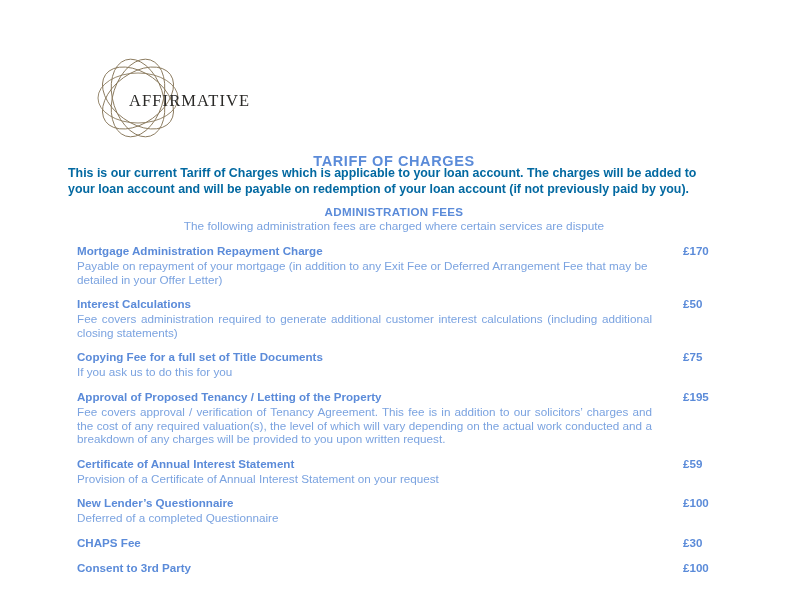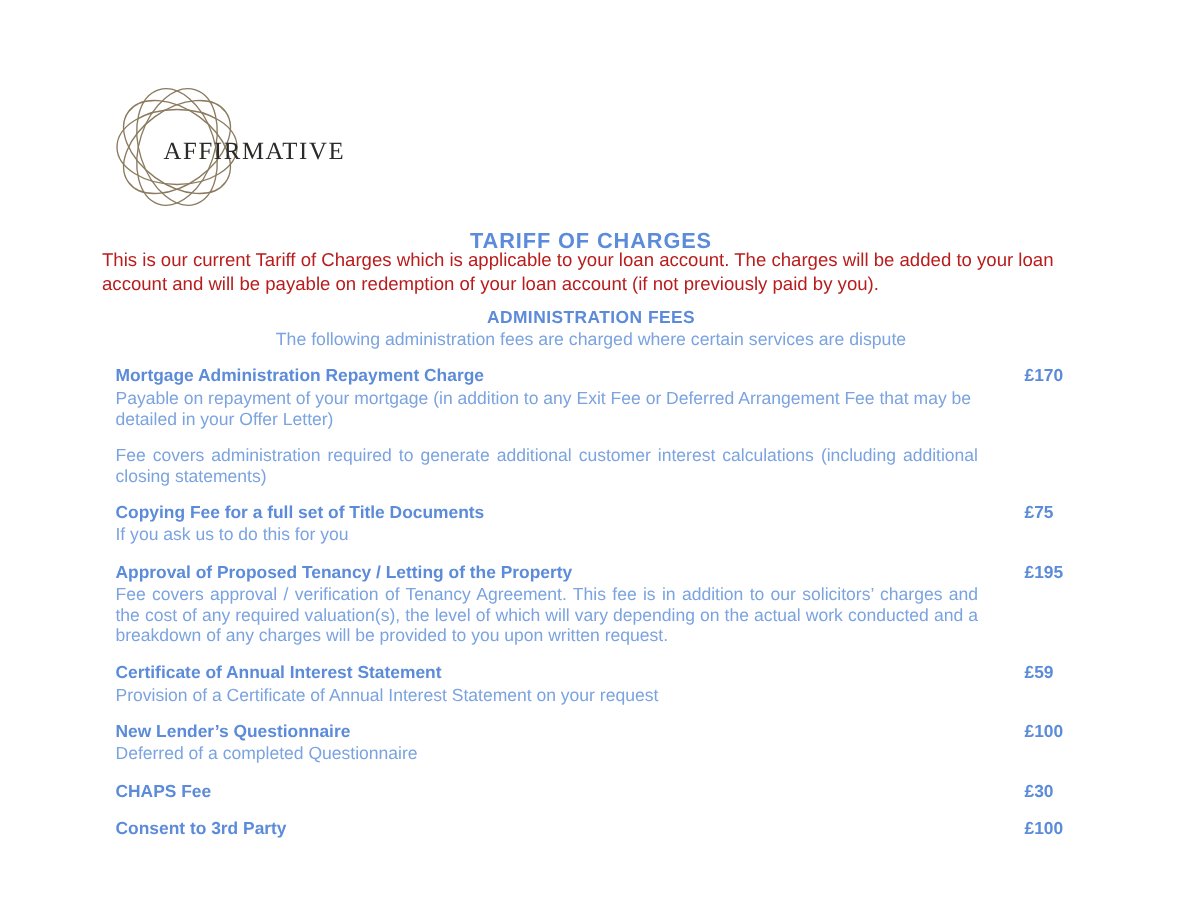--- a/index.html
+++ b/index.html
@@ -19,21 +19,21 @@
     position: relative;
     width: 788px;
     height: 602px;
     background: #ffffff;
     overflow: hidden;
   }
 
   
   .logo-block {
     position: absolute;
-    left: 72px;
+    left: 92px;
     top: 52px;
     width: 240px;
     height: 92px;
   }
   .logo-mark {
     position: absolute;
     left: 0px;
     top: 0px;
     width: 92px;
     height: 92px;
@@ -65,22 +65,22 @@
   }
 
   .intro {
     position: absolute;
     left: 68px;
     top: 165px;
     width: 652px;
     text-align: left;
     font-size: 12.4px;
     line-height: 16px;
-    font-weight: normal;
-    color: #b91c1c;
+    font-weight: bold;
+    color: #0369a1;
   }
 
   .section-title {
     position: absolute;
     left: 0;
     top: 205px;
     width: 788px;
     text-align: center;
     font-size: 11.6px;
     font-weight: bold;
@@ -172,20 +172,24 @@
 
   <div class="fee-list" id="fee-list">
       <div class="fee-item">
         <div class="fee-head">
           <div class="fee-name">Mortgage Administration Repayment Charge</div>
           <div class="fee-price">£170</div>
         </div>
         <div class="fee-desc w-wide">Payable on repayment of your mortgage (in addition to any Exit Fee or Deferred Arrangement Fee that may be detailed in your Offer Letter)</div>
       </div>
       <div class="fee-item">
+        <div class="fee-head">
+          <div class="fee-name">Interest Calculations</div>
+          <div class="fee-price">£50</div>
+        </div>
         <div class="fee-desc justify w-wide">Fee covers administration required to generate additional customer interest calculations (including additional closing statements)</div>
       </div>
       <div class="fee-item">
         <div class="fee-head">
           <div class="fee-name">Copying Fee for a full set of Title Documents</div>
           <div class="fee-price">£75</div>
         </div>
         <div class="fee-desc w-wide">If you ask us to do this for you</div>
       </div>
       <div class="fee-item">

